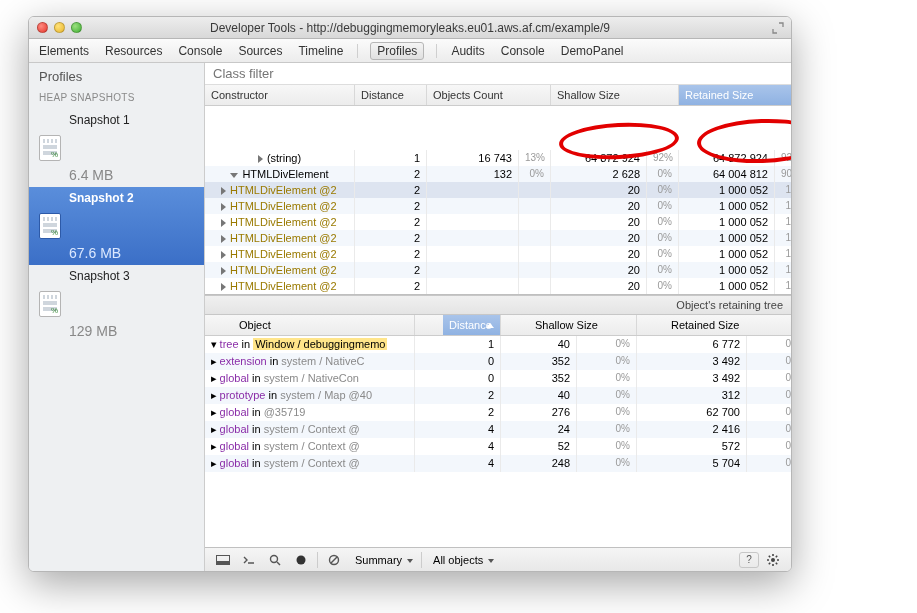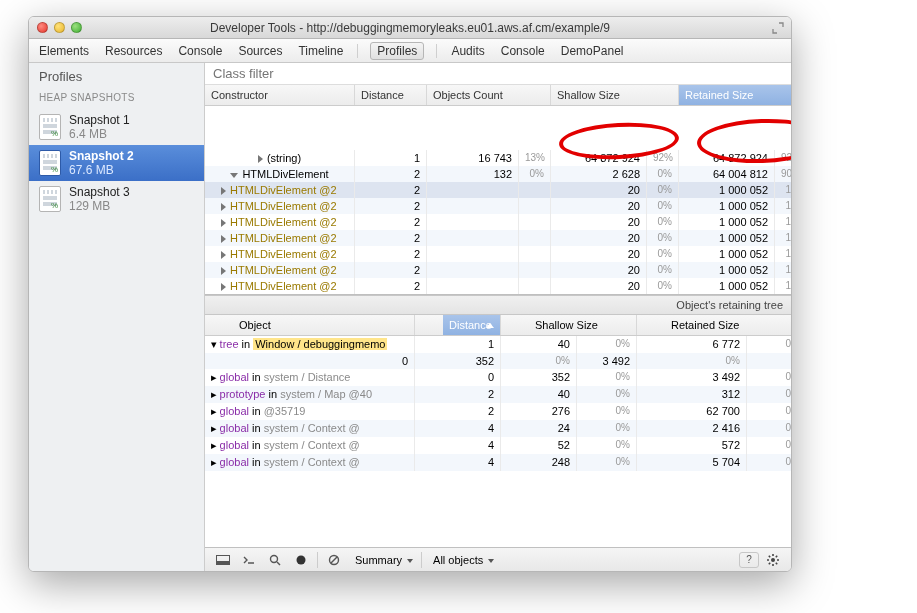--- a/index.html
+++ b/index.html
@@ -73,21 +73,21 @@
 .sidebar-subtitle { padding: 2px 10px 6px; font-size: 10px; color: #8a8a8a; letter-spacing: 0.3px; }
 .snap {
   display: flex; align-items: center; gap: 8px;
   padding: 4px 10px; cursor: default;
 }
 .snap .icon { width: 22px; height: 26px; border: 1px solid #b4b4b4; background: #fff; border-radius: 2px; position: relative; }
 .snap .icon::after { content: "%"; position: absolute; right: 2px; bottom: 1px; font-size: 8px; color: #3a8a3a; }
 .snap .icon::before { content: ""; position: absolute; left: 3px; top: 3px; right: 3px; height: 4px; background: repeating-linear-gradient(90deg,#cfd6dd 0 2px, transparent 2px 4px); box-shadow: 0 6px 0 #cfd6dd, 0 12px 0 #cfd6dd; }
 .snap .txt { display: flex; flex-direction: column; }
 .snap .name { font-size: 12px; color: #222; }
-.snap .size { font-size: 12px; color: #888; }
+.snap .size { font-size: 14px; color: #888; margin-top: 40px; }
 .snap.selected {
   background: linear-gradient(#5a8edb, #3b6fc7);
   color: #fff;
 }
 .snap.selected .name { color: #fff; font-weight: bold; }
 .snap.selected .size { color: #dbe8ff; }
 .snap.selected .icon { border-color: #2d5aa8; }
 
 .main { flex: 1; display: flex; flex-direction: column; min-width: 0; }
 
@@ -363,28 +363,29 @@
         <div id="tree-rows">
             <div class="row">
     <div class="">▾ <span class="purple">tree</span> in <span class="hl">Window / debuggingmemo</span></div>
     <div class="num">1</div>
     <div class="num">40</div>
               <div class="pct">0%</div>
     <div class="num">6 772</div>
               <div class="pct">0%</div>
             </div>
             <div class="row odd">
+    <div class="ind1">▸ <span class="purple">extension</span> in <span class="gray">system / NativeC</span></div>
     <div class="num">0</div>
     <div class="num">352</div>
               <div class="pct">0%</div>
     <div class="num">3 492</div>
               <div class="pct">0%</div>
             </div>
             <div class="row">
-    <div class="ind1">▸ <span class="purple">global</span> in <span class="gray">system / Distance</span></div>
+    <div class="ind1">▸ <span class="purple">global</span> in <span class="gray">system / NativeCon</span></div>
     <div class="num">0</div>
     <div class="num">352</div>
               <div class="pct">0%</div>
     <div class="num">3 492</div>
               <div class="pct">0%</div>
             </div>
             <div class="row odd">
     <div class="ind1">▸ <span class="purple">prototype</span> in <span class="gray">system / Map @40</span></div>
     <div class="num">2</div>
     <div class="num">40</div>

